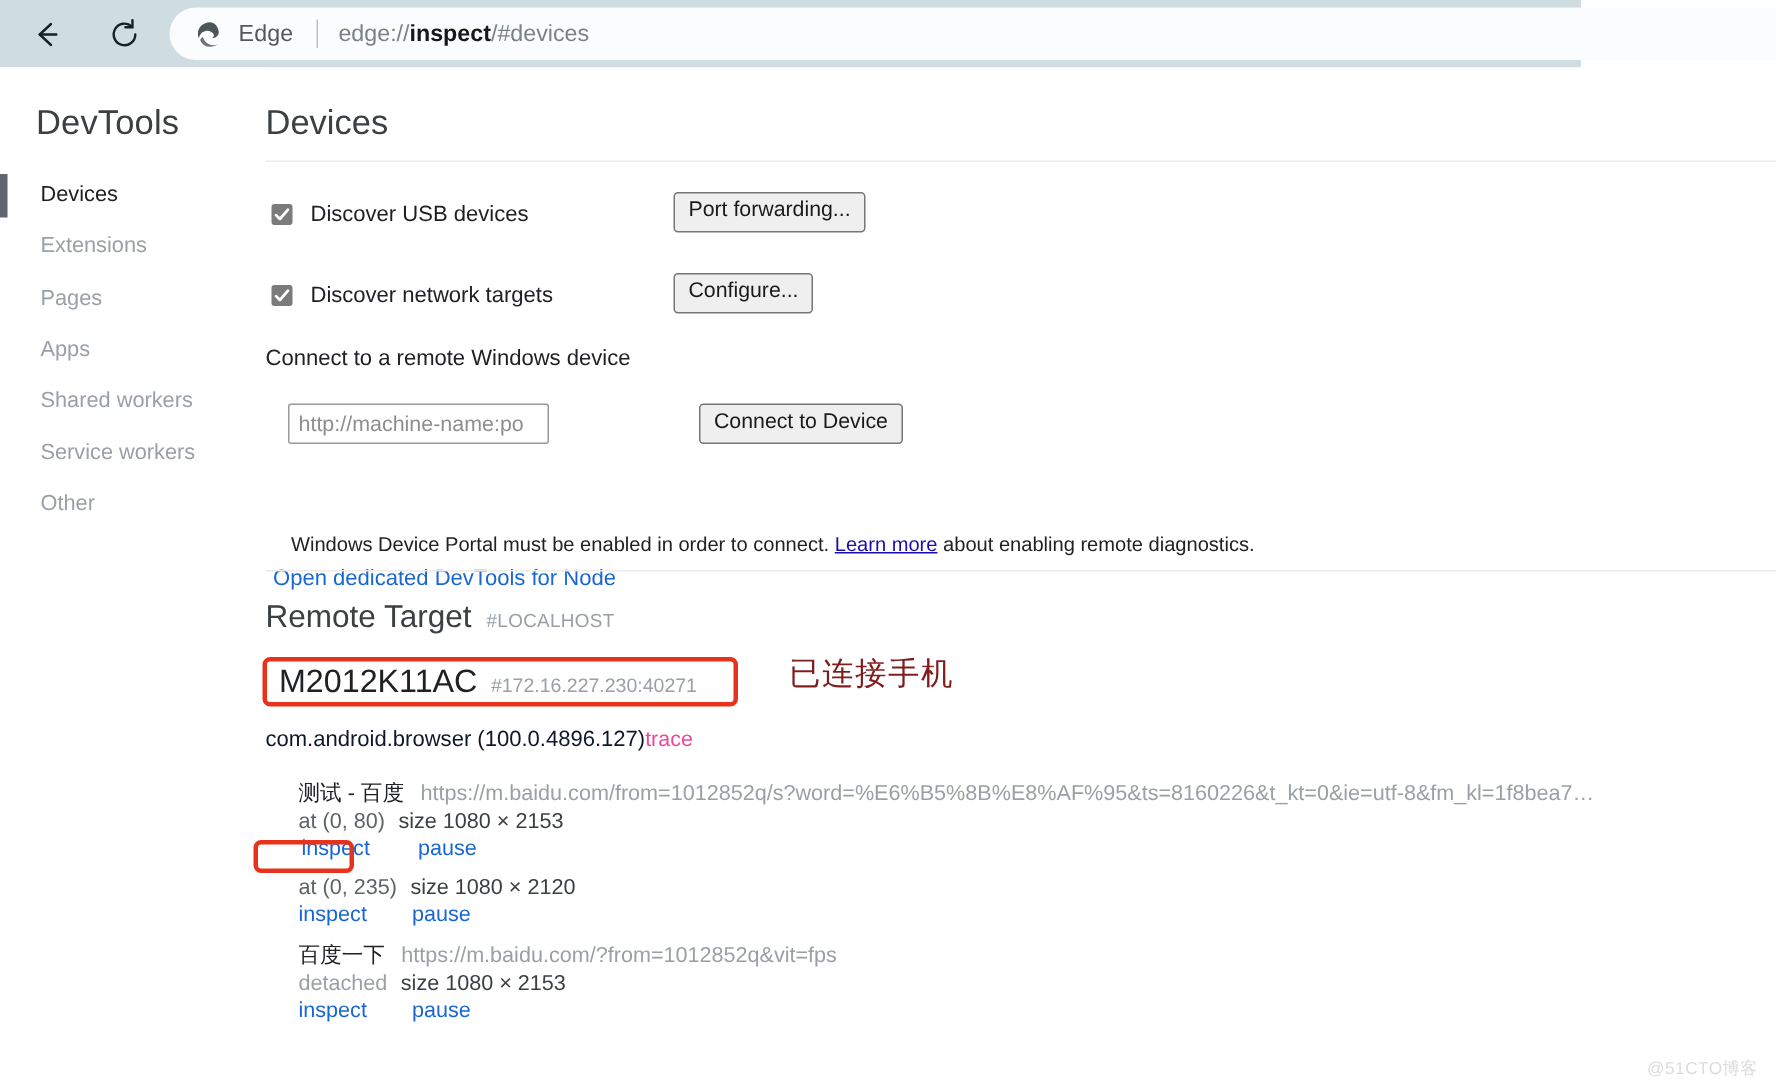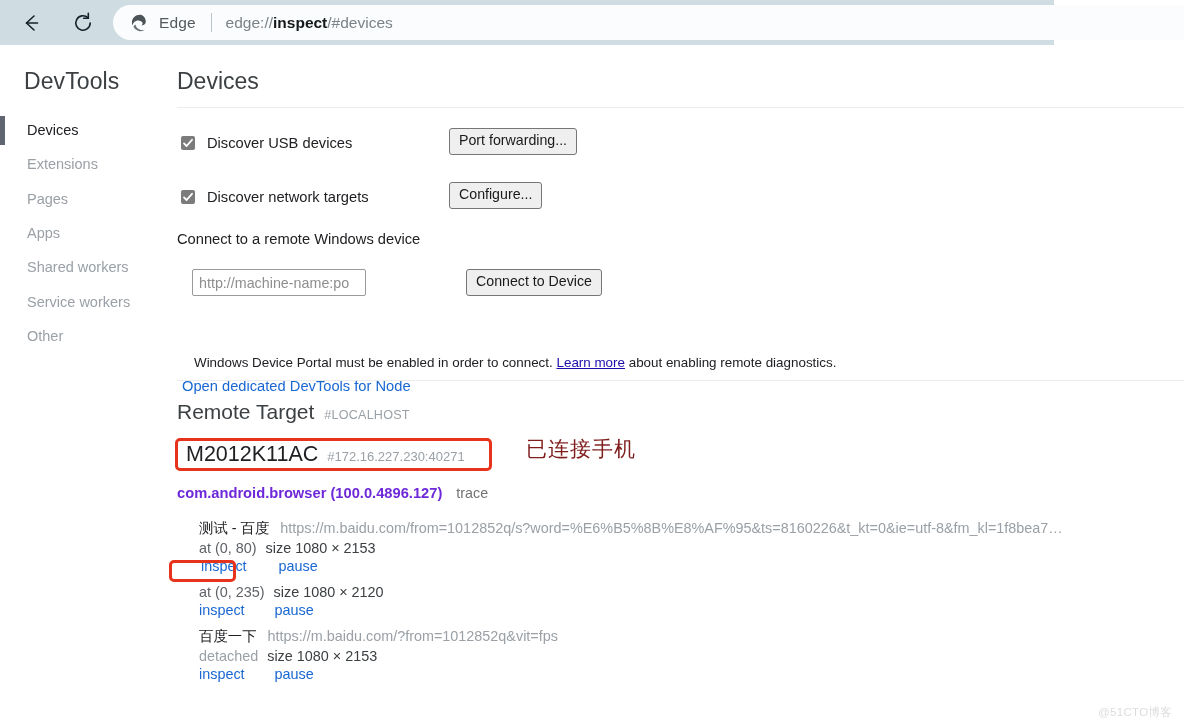--- a/index.html
+++ b/index.html
@@ -259,27 +259,26 @@
   }
 
   .pkg-row {
     position: absolute;
     left: 0; top: 440px;
     display: flex;
     align-items: baseline;
   }
   .pkg-name {
     font-size: 14.7px;
-    color: #6d28d9;
-    font-weight: 700;
+    color: #0f172a;
+    font-weight: 400;
   }
   .pkg-trace {
-    margin-left: 14px;
     font-size: 14.3px;
-    color: #737373;
+    color: #ec4899;
     cursor: pointer;
   }
 
   .targets { position: absolute; left: 22px; top: 474px; width: 985px; }
   .target {
     position: relative;
     margin-bottom: 9.5px;
   }
   .t-line1 {
     display: flex;

